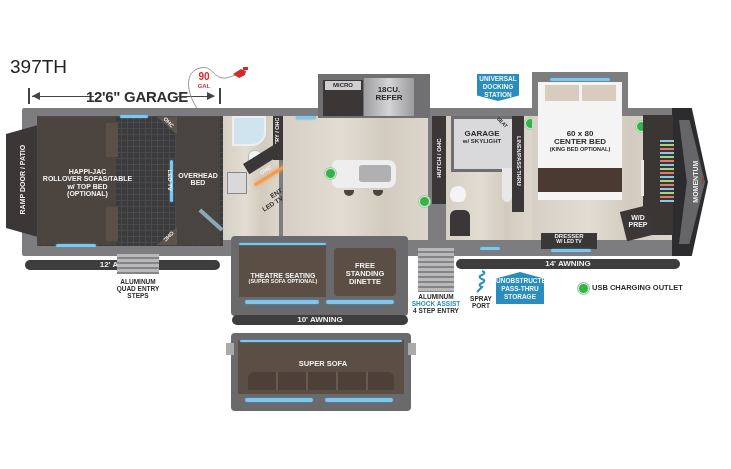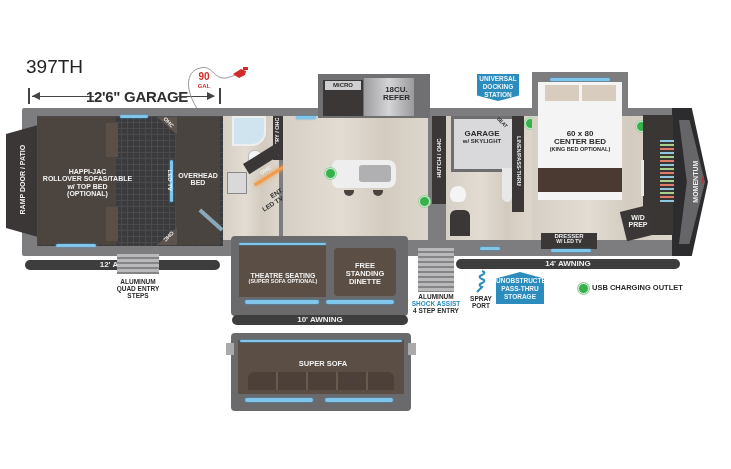--- a/index.html
+++ b/index.html
@@ -1,21 +1,21 @@
 <!DOCTYPE html>
 <html><head>
 <meta charset="utf-8">
 <style>
   html,body{margin:0;padding:0;background:#fff;}
   body{width:731px;height:469px;position:relative;overflow:hidden;font-family:"Liberation Sans",sans-serif;}
   .abs{position:absolute;}
   .lbl{position:absolute;font-family:"Liberation Sans",sans-serif;font-weight:bold;text-align:center;line-height:1.05;white-space:nowrap;}
   .w{color:#f2f2f2;}
   .d{color:#2b2b2b;}
-  .model{left:26px;top:57px;font-size:19px;color:#222;font-weight:normal;}
+  .model{left:10px;top:57px;font-size:19px;color:#222;font-weight:normal;}
   .dim-line{position:absolute;height:1px;background:#444;}
   .tick{position:absolute;width:2px;background:#444;}
   .garage-lbl{font-size:15px;color:#2f2f2f;letter-spacing:-0.3px;}
   
   .shell{background:#7d7d80;border-radius:2px;}
   .dark{background:#3a3736;}
   .floor{background:linear-gradient(90deg,#d6cfc5,#e2dcd3 40%,#d3cbbf 70%,#ddd6cc);}
   .garage-floor{background-color:#3b3b3d;background-image:linear-gradient(#4a4a4c 1px,transparent 1px),linear-gradient(90deg,#4a4a4c 1px,transparent 1px);background-size:6px 6px;}
   .sofa{background:#4d463f;}
   .bed{background:#f4f4f4;}
@@ -103,21 +103,21 @@
 </div>
 
 <div class="abs floor" style="left:283px;top:116px;width:145px;height:124px;"></div>
 <div class="abs ledbar" style="left:296px;top:116px;width:20px;height:3px;"></div>
 
 <div class="abs" style="left:318px;top:74px;width:112px;height:44px;background:#707073;"></div>
 <div class="abs dark" style="left:323px;top:80px;width:40px;height:36px;"></div>
 <div class="abs" style="left:325px;top:81px;width:36px;height:9px;background:#cfcfd1;"></div>
 <div class="lbl d" style="left:325px;top:82px;width:36px;font-size:6px;">MICRO</div>
 <div class="abs" style="left:364px;top:78px;width:50px;height:38px;background:linear-gradient(90deg,#9e9ea0,#d4d4d6 50%,#9a9a9c);"></div>
-<div class="lbl d" style="left:364px;top:86px;width:65px;font-size:8px;">
+<div class="lbl d" style="left:364px;top:86px;width:50px;font-size:8px;">
   <div>18CU.</div>
   <div>REFER</div>
 </div>
 
 <div class="abs" style="left:332px;top:160px;width:64px;height:28px;background:#eeeeee;border-radius:6px 8px 8px 6px;"></div>
 <div class="abs" style="left:359px;top:165px;width:32px;height:17px;background:#b0b0b2;border-radius:3px;"></div>
 <div class="abs" style="left:344px;top:190px;width:10px;height:6px;background:#4a4440;border-radius:0 0 5px 5px;"></div>
 <div class="abs" style="left:373px;top:190px;width:10px;height:6px;background:#4a4440;border-radius:0 0 5px 5px;"></div>
 <div class="abs usb" style="left:325px;top:168px;"></div>
 

